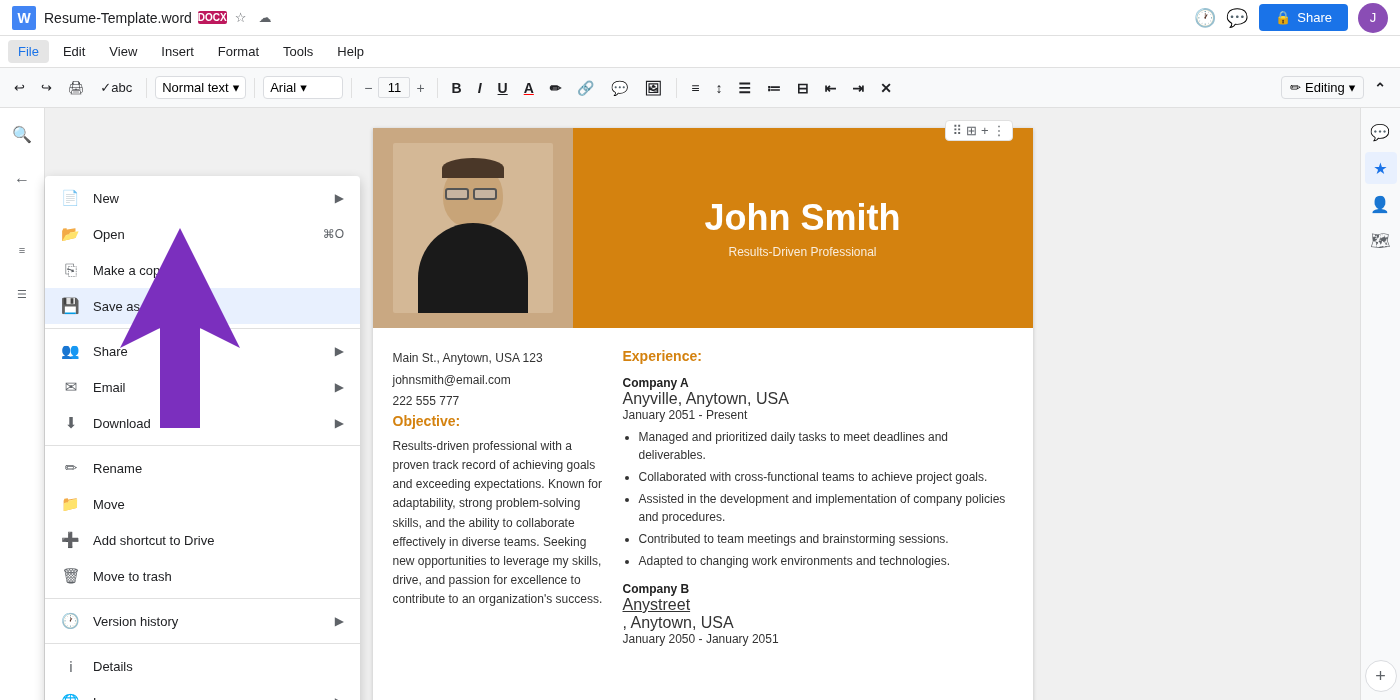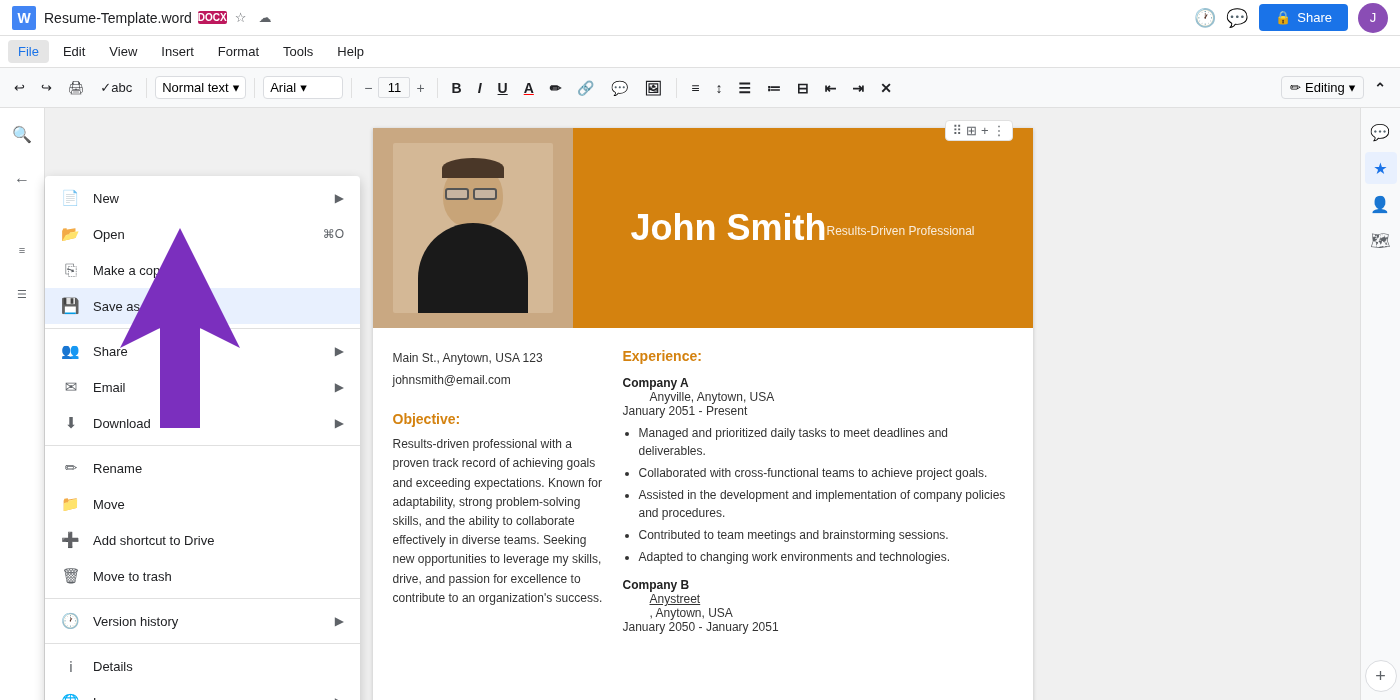--- a/index.html
+++ b/index.html
@@ -200,21 +200,21 @@
     }
     .resume-photo {
       width: 200px; height: 200px;
       background: #c9a882;
       flex-shrink: 0;
       display: flex; align-items: center; justify-content: center;
       overflow: hidden;
     }
     .resume-name-area {
       flex: 1;
-      display: flex; flex-direction: row;
+      display: flex; flex-direction: column;
       align-items: center; justify-content: center;
       color: white;
     }
     .resume-name {
       font-size: 36px; font-weight: bold; color: white; font-family: Arial, sans-serif;
     }
     .resume-subtitle {
       font-size: 12px; color: rgba(255,255,255,0.85); margin-top: 6px;
     }
 
@@ -222,26 +222,26 @@
       display: flex;
       padding: 20px;
       gap: 20px;
     }
     .resume-left {
       width: 210px;
       flex-shrink: 0;
     }
     .resume-right { flex: 1; }
 
-    .contact-info { font-size: 12px; color: #333; line-height: 1.8; margin-bottom: 20px; }
+    .contact-info { font-size: 12px; color: #333; line-height: 1.8; }
     .section-title { color: #d4820f; font-size: 14px; font-weight: bold; margin-bottom: 8px; }
     .body-text { font-size: 12px; color: #333; line-height: 1.6; }
 
     .exp-company { font-size: 12px; font-weight: bold; color: #222; margin-top: 12px; }
-    .exp-location { font-size: 12px; color: #333; margin-left: 27px; }
+    .exp-location { font-size: 16px; color: #333; }
     .exp-date { font-size: 12px; color: #333; margin-bottom: 6px; }
     .exp-bullets { font-size: 12px; color: #333; padding-left: 16px; }
     .exp-bullets li { margin-bottom: 4px; line-height: 1.5; }
 
     
     .arrow-annotation {
       position: absolute;
       top: 120px;
       left: 60px;
       width: 150px;
@@ -484,20 +484,21 @@
             <div class="resume-subtitle">Results-Driven Professional</div>
           </div>
         </div>
 
         <div class="resume-body">
 
           <div class="resume-left">
             <div class="contact-info">
               <div>Main St., Anytown, USA 123</div>
               <div>johnsmith@email.com</div>
+              <div>222 555 777</div>
             </div>
 
             <div class="section-title">Objective:</div>
             <div class="body-text">Results-driven professional with a proven track record of achieving goals and exceeding expectations. Known for adaptability, strong problem-solving skills, and the ability to collaborate effectively in diverse teams. Seeking new opportunities to leverage my skills, drive, and passion for excellence to contribute to an organization's success.</div>
           </div>
 
           <div class="resume-right">
             <div class="section-title">Experience:</div>
 
             <div>

